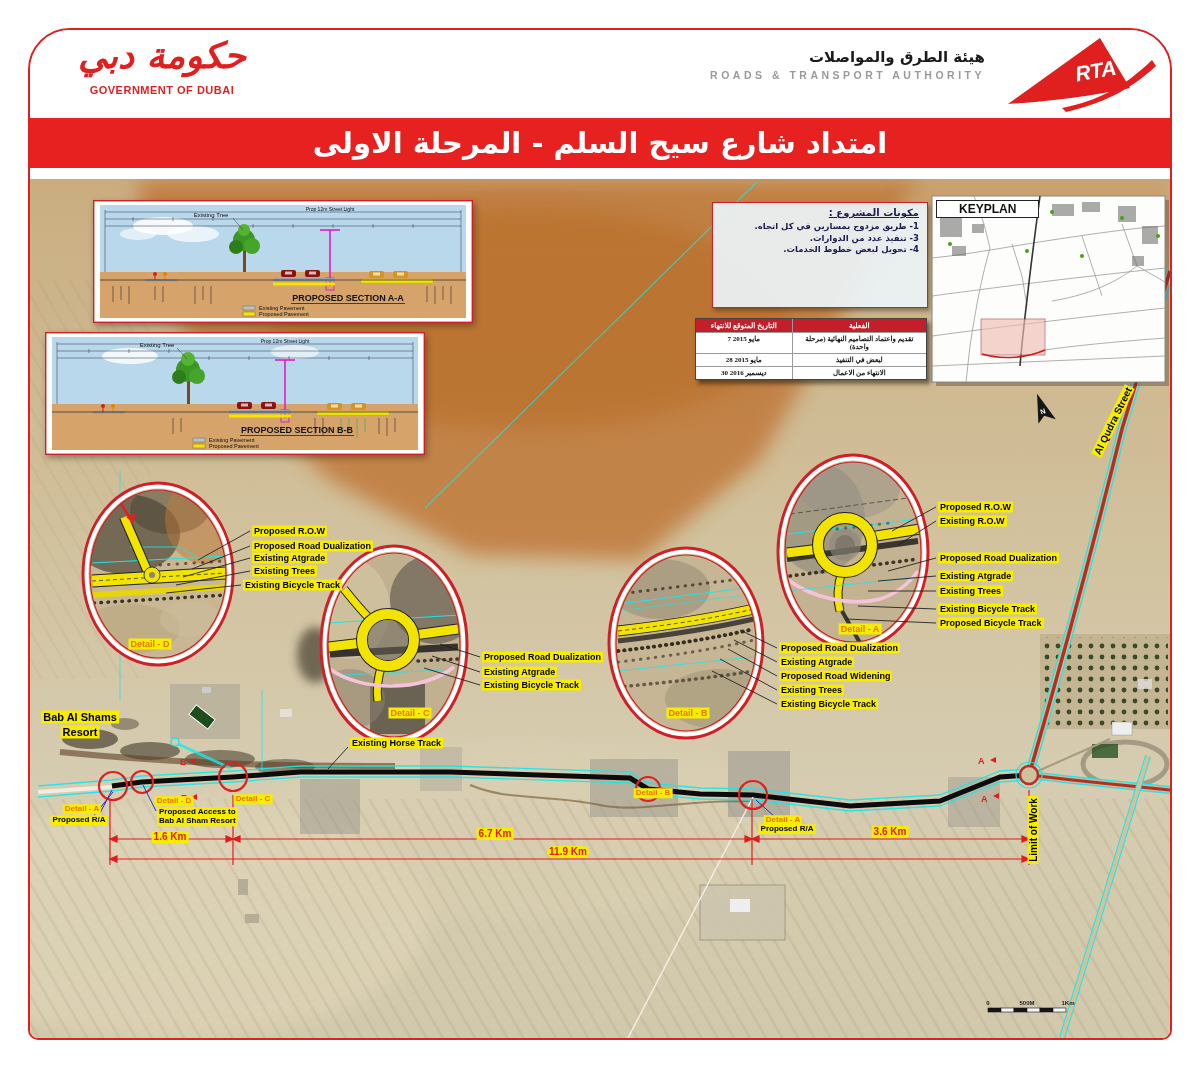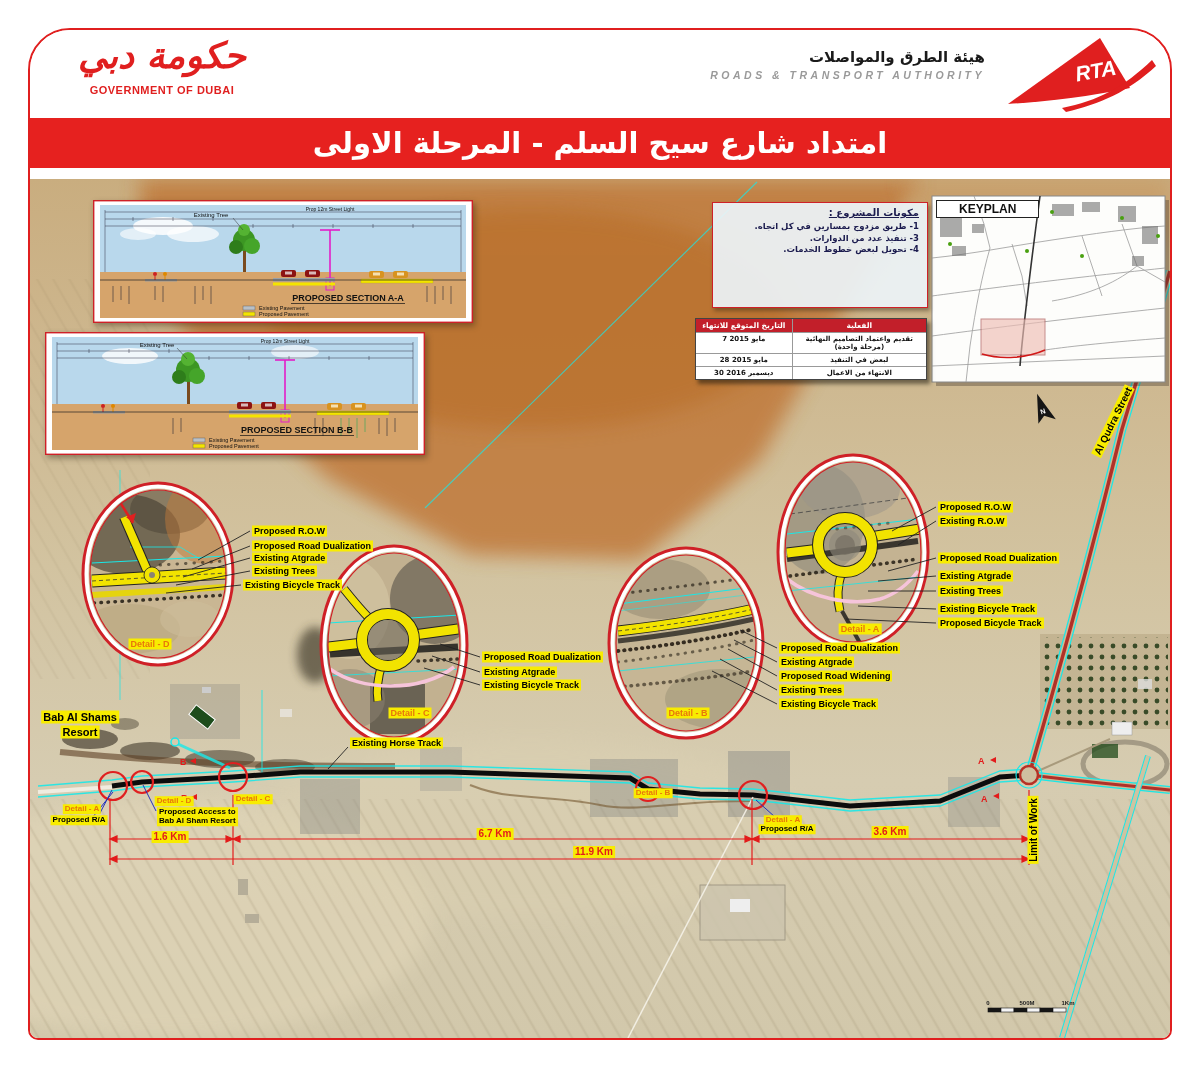--- a/index.html
+++ b/index.html
@@ -8,21 +8,21 @@
   .frame{position:absolute;left:28px;top:28px;width:1140px;height:1008px;
          border:2.5px solid #e01f1f;border-radius:42px 42px 10px 10px;overflow:hidden;background:#fff;}
   
   .header{position:relative;height:88px;background:#fff;}
   .gov-logo{position:absolute;left:48px;top:0px;text-align:center;}
   .gov-arabic{font-family:"DejaVu Sans",sans-serif;font-style:italic;font-weight:bold;
               font-size:36px;line-height:52px;color:#e01f1f;}
   .gov-caption{font-size:11px;font-weight:bold;letter-spacing:.5px;color:#e01f1f;margin-top:2px;}
   .rta-text{position:absolute;right:185px;top:18px;text-align:right;}
   .rta-arabic{font-family:"DejaVu Sans",sans-serif;font-weight:bold;font-size:15px;color:#1a1a1a;}
-  .rta-english{font-size:10.5px;color:#9a9a9a;letter-spacing:3.5px;margin-top:3px;font-weight:bold;font-style:italic;}
+  .rta-english{font-size:10.5px;color:#9a9a9a;letter-spacing:3.5px;margin-top:3px;font-weight:bold;}
   .rta-logo{position:absolute;right:12px;top:2px;}
   
   .titlebar{height:50px;background:#e6211f;color:#fff;text-align:center;
             font-family:"DejaVu Sans",sans-serif;font-weight:bold;font-size:29px;line-height:50px;}
   .spacer{height:11px;background:#fff;}
   
   .map{position:relative;height:859px;overflow:hidden;
        background:linear-gradient(180deg,#c9ad7f 0%,#cdb68d 18%,#d2c3a0 45%,#d6ccb1 70%,#d2c8ab 100%);}
   .map-svg{position:absolute;left:0;top:0;z-index:1;}
   .panel{position:absolute;z-index:5;filter:drop-shadow(2px 3px 3px rgba(50,40,20,.45));}
@@ -30,21 +30,21 @@
   .projbox{position:absolute;left:682px;top:23px;width:216px;height:106px;z-index:5;
            background:rgba(236,243,248,.93);border:1.5px solid #cf2027;box-sizing:border-box;
            padding:4px 8px 4px 6px;direction:rtl;color:#1b1b4e;
            font-family:"DejaVu Sans",sans-serif;box-shadow:2px 3px 4px rgba(50,40,20,.45);}
   .projbox .ptitle{font-size:10px;font-weight:bold;text-decoration:underline;margin-bottom:3px;}
   .projbox .pitem{font-size:8.5px;font-weight:bold;line-height:11.5px;}
   
   .sched{position:absolute;left:665px;top:139px;width:230px;z-index:5;background:#fff;
          border:1px solid #444;box-shadow:3px 4px 4px rgba(30,25,15,.55);
          font-family:"DejaVu Sans",sans-serif;}
-  .srow{display:flex;border-bottom:1px solid #999;}
+  .srow{display:flex;border-bottom:1px solid #999;font-family:Liberation Serif, serif;}
   .srow:last-child{border-bottom:none;}
   .scell{box-sizing:border-box;padding:2px 3px;font-size:7px;font-weight:bold;text-align:center;color:#111;}
   .sdate{width:42%;border-right:1px solid #999;}
   .sact{width:58%;direction:rtl;}
   .shead .scell{background:#c21f2a;color:#fff;font-size:7.5px;}
   
   .keyplan-chip{position:absolute;left:906px;top:21px;z-index:6;background:#fff;border:1.5px solid #222;
                 padding:1px 22px;font-size:12px;font-weight:bold;color:#111;}
   
   .chip{position:absolute;z-index:6;background:#f8ec00;color:#000;white-space:nowrap;
@@ -654,21 +654,21 @@
     <div class="chip small left" style="left:127px;top:642px;">Bab Al Sham Resort</div>
 
     <div class="chip small orange" style="left:223px;top:620px;">Detail - C</div>
     <div class="chip small orange" style="left:623px;top:614px;">Detail - B</div>
     <div class="chip small orange" style="left:753px;top:641px;">Detail - A</div>
     <div class="chip small" style="left:757px;top:650px;">Proposed R/A</div>
 
     <div class="chip redtx" style="left:140px;top:658px;">1.6 Km</div>
     <div class="chip redtx" style="left:465px;top:655px;">6.7 Km</div>
     <div class="chip redtx" style="left:860px;top:653px;">3.6 Km</div>
-    <div class="chip redtx" style="left:564px;top:673px;">11.9 Km</div>
+    <div class="chip redtx" style="left:538px;top:673px;border-radius:6px;">11.9 Km</div>
 
     <div class="chip rot90" style="left:1003px;top:651px;">Limit of Work</div>
     <div class="chip rotq" style="left:1083px;top:242px;">Al Qudra Street</div>
 
     <div class="scalelabel" style="left:958px;top:827px;">0</div>
     <div class="scalelabel" style="left:997px;top:827px;">500M</div>
     <div class="scalelabel" style="left:1038px;top:827px;">1Km</div>
 
   </div>
 </div>

